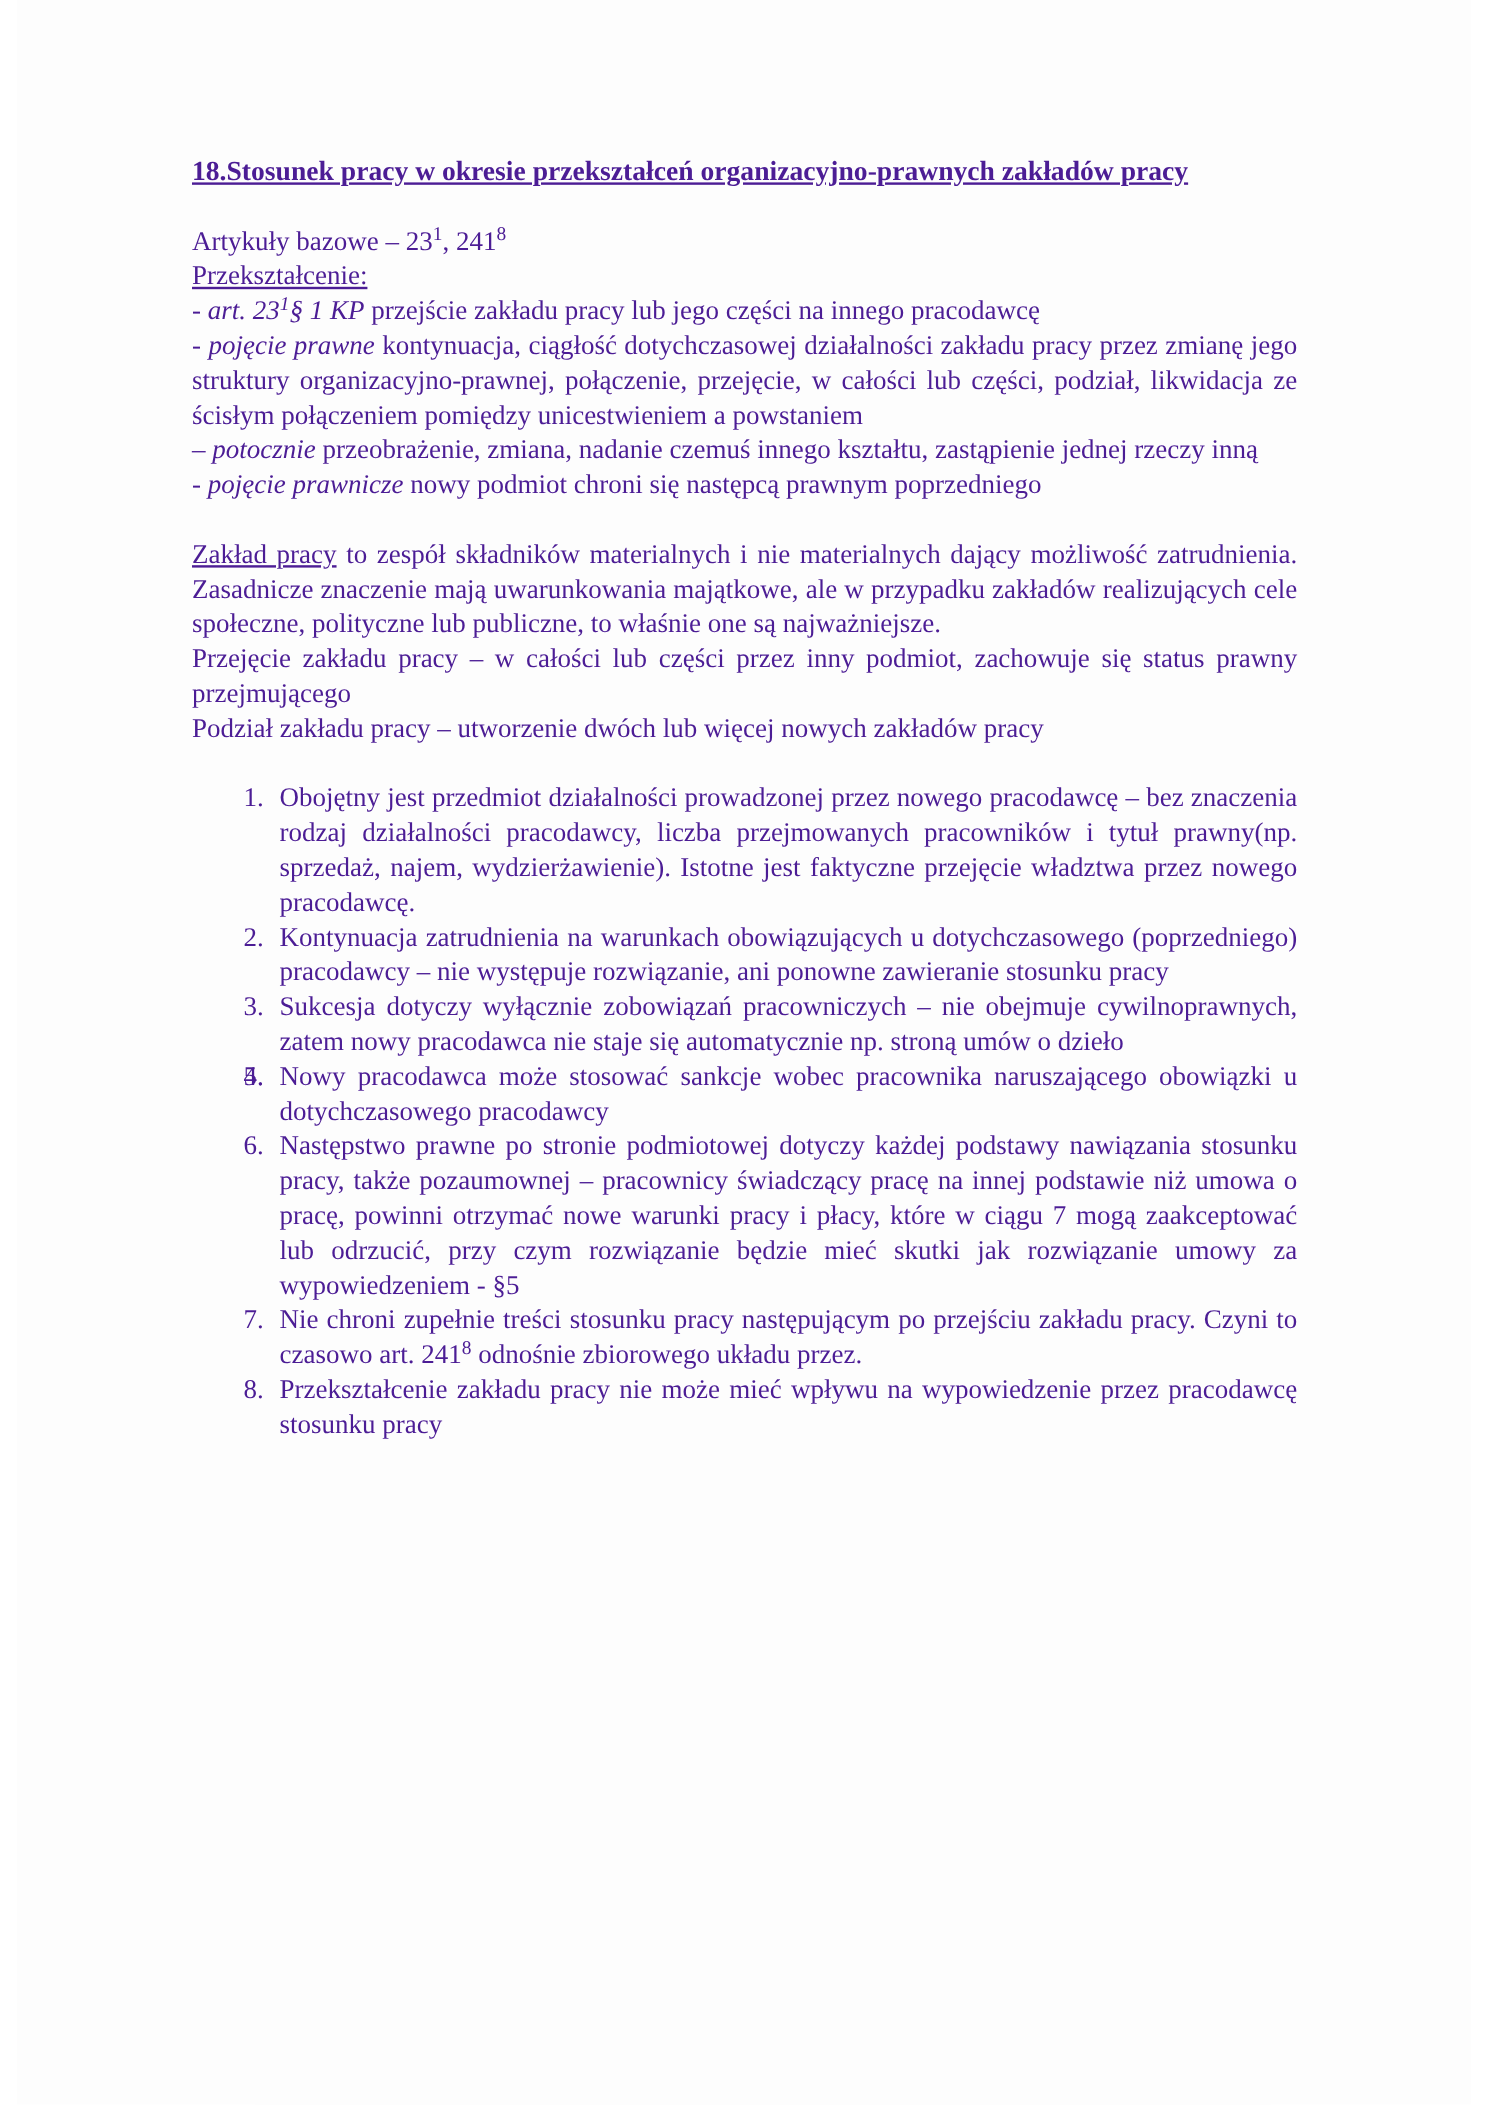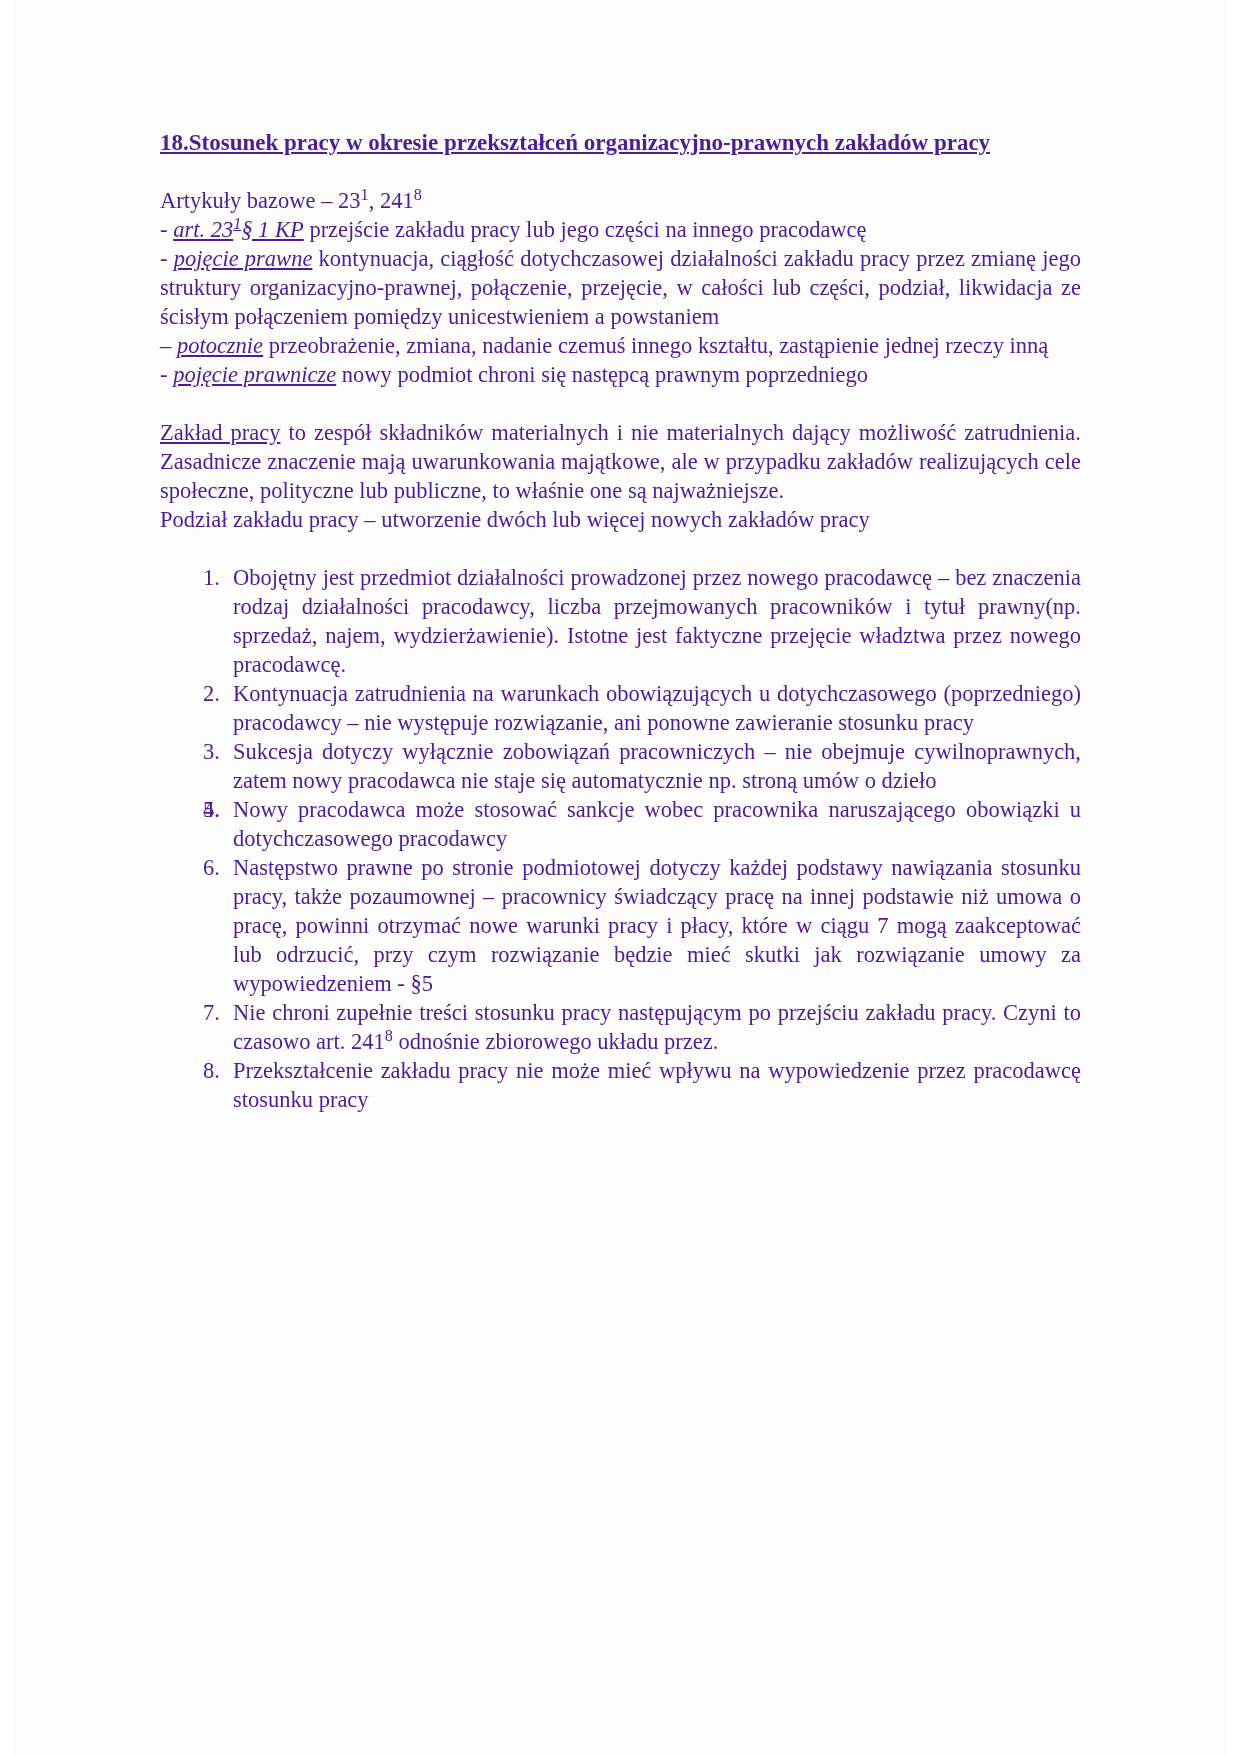--- a/index.html
+++ b/index.html
@@ -20,21 +20,21 @@
     box-sizing: border-box;
     padding: 128px 145px 40px 146px;
     overflow: hidden;
   }
   .para { margin: 0; }
   .j { text-align: justify; }
   .gap { height: 29px; }
   .title { font-size: 23px; }
   .seg { white-space: pre-wrap; }
   .s-b { font-weight: bold; }
-  .s-i { font-style: italic; text-decoration: underline; }
+  .s-i { font-style: italic; }
   .s-u { text-decoration: underline; }
   .s-sup {
     font-size: 0.72em;
     position: relative;
     top: -0.5em;
     line-height: 0;
   }
   .list .li {
     position: relative;
     padding-left: 73px;
@@ -47,26 +47,28 @@
   }
 </style>
 </head>
 <body>
 
 <div class="page">
   <div class="doc">
       <div class="para title"><span class="seg s-b s-u">18.Stosunek pracy w okresie przekształceń organizacyjno-prawnych zakładów pracy</span></div>
       <div class="gap"></div>
       <div class="para"><span class="seg">Artykuły bazowe – 23</span><span class="seg s-sup">1</span><span class="seg">, 241</span><span class="seg s-sup">8</span></div>
+      <div class="para"><span class="seg s-u">Przekształcenie:</span></div>
       <div class="para"><span class="seg">- </span><span class="seg s-i">art. 23</span><span class="seg s-i s-sup">1</span><span class="seg s-i">§ 1 KP</span><span class="seg"> przejście zakładu pracy lub jego części na innego pracodawcę</span></div>
       <div class="para j"><span class="seg">- </span><span class="seg s-i">pojęcie prawne</span><span class="seg"> kontynuacja, ciągłość dotychczasowej działalności zakładu pracy przez zmianę jego struktury organizacyjno-prawnej, połączenie, przejęcie, w całości lub części, podział, likwidacja ze ścisłym połączeniem pomiędzy unicestwieniem a powstaniem</span></div>
       <div class="para j"><span class="seg">– </span><span class="seg s-i">potocznie</span><span class="seg"> przeobrażenie, zmiana, nadanie czemuś innego kształtu, zastąpienie jednej rzeczy inną</span></div>
       <div class="para"><span class="seg">- </span><span class="seg s-i">pojęcie prawnicze</span><span class="seg"> nowy podmiot chroni się następcą prawnym poprzedniego</span></div>
       <div class="gap"></div>
       <div class="para j"><span class="seg s-u">Zakład pracy</span><span class="seg"> to zespół składników materialnych i nie materialnych dający możliwość zatrudnienia. Zasadnicze znaczenie mają uwarunkowania majątkowe, ale w przypadku zakładów realizujących cele społeczne, polityczne lub publiczne, to właśnie one są najważniejsze.</span></div>
+      <div class="para j"><span class="seg">Przejęcie zakładu pracy – w całości lub części przez inny podmiot, zachowuje się status prawny przejmującego</span></div>
       <div class="para"><span class="seg">Podział zakładu pracy – utworzenie dwóch lub więcej nowych zakładów pracy</span></div>
       <div class="gap"></div>
       <div class="list">
         <div class="li"><span class="num">1.</span><span class="seg">Obojętny jest przedmiot działalności prowadzonej przez nowego pracodawcę – bez znaczenia rodzaj działalności pracodawcy, liczba przejmowanych pracowników i tytuł prawny(np. sprzedaż, najem, wydzierżawienie). Istotne jest faktyczne przejęcie władztwa przez nowego pracodawcę.</span></div>
         <div class="li"><span class="num">2.</span><span class="seg">Kontynuacja zatrudnienia na warunkach obowiązujących u dotychczasowego (poprzedniego) pracodawcy – nie występuje rozwiązanie, ani ponowne zawieranie stosunku pracy</span></div>
         <div class="li"><span class="num">3.</span><span class="seg">Sukcesja dotyczy wyłącznie zobowiązań pracowniczych – nie obejmuje cywilnoprawnych, zatem nowy pracodawca nie staje się automatycznie np. stroną umów o dzieło</span></div>
         <div class="li"><span class="num">4.</span></div>
         <div class="li"><span class="num">5.</span><span class="seg">Nowy pracodawca może stosować sankcje wobec pracownika naruszającego obowiązki u dotychczasowego pracodawcy</span></div>
         <div class="li"><span class="num">6.</span><span class="seg">Następstwo prawne po stronie podmiotowej dotyczy każdej podstawy nawiązania stosunku pracy, także pozaumownej – pracownicy świadczący pracę na innej podstawie niż umowa o pracę, powinni otrzymać nowe warunki pracy i płacy, które w ciągu 7 mogą zaakceptować lub odrzucić, przy czym rozwiązanie będzie mieć skutki jak rozwiązanie umowy za wypowiedzeniem - §5</span></div>
         <div class="li"><span class="num">7.</span><span class="seg">Nie chroni zupełnie treści stosunku pracy następującym po przejściu zakładu pracy. Czyni to czasowo art. 241</span><span class="seg s-sup">8</span><span class="seg"> odnośnie zbiorowego układu przez.</span></div>

